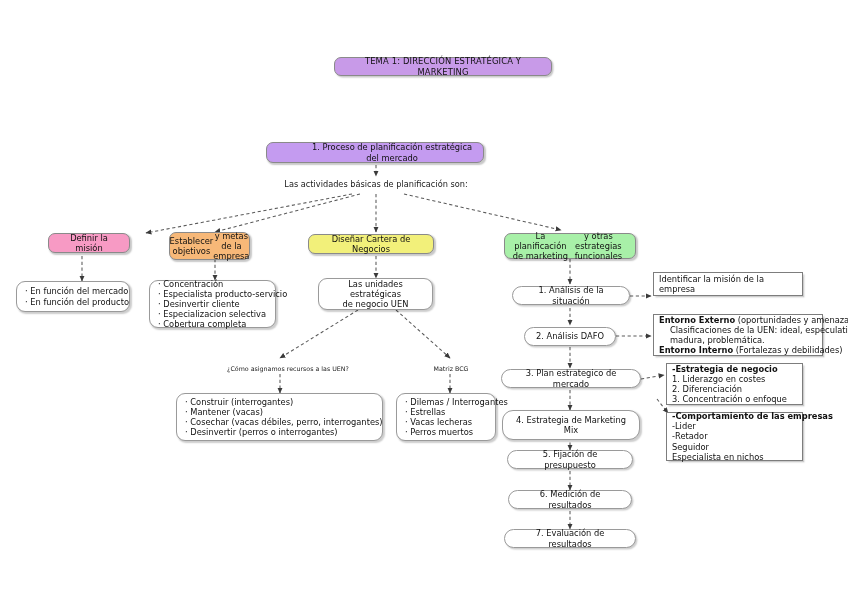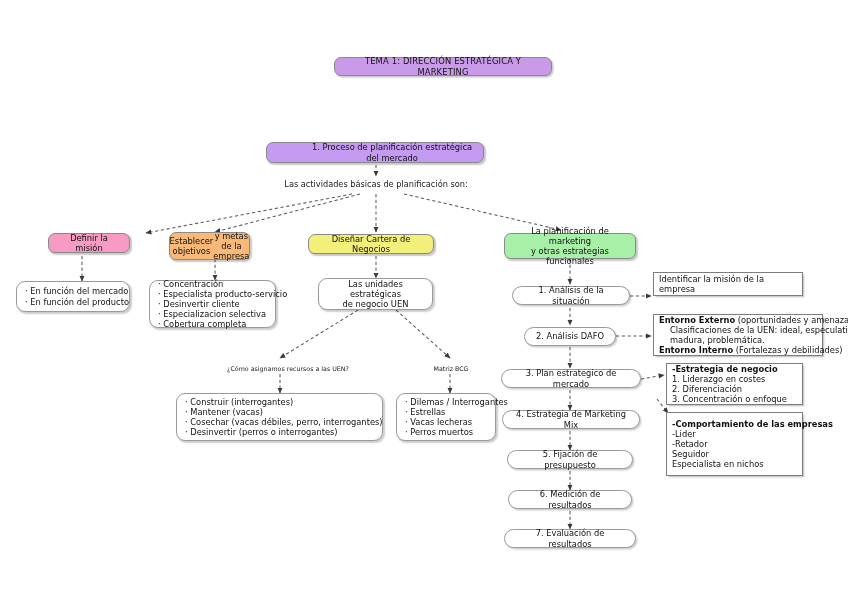--- a/index.html
+++ b/index.html
@@ -194,32 +194,32 @@
 
   <div class="node plain" style="left:396px; top:393px; width:100px; height:48px;">
     <div class="list">
       <div class="li">· Dilemas / Interrogantes</div>
       <div class="li">· Estrellas</div>
       <div class="li">· Vacas lecheras</div>
       <div class="li">· Perros muertos</div>
     </div>
   </div>
 
-  <div class="node topic" style="left:504px; top:233px; width:132px; height:26px; background:#a8f0a8; flex-direction:column;">
+  <div class="node topic" style="left:504px; top:233px; width:132px; height:26px; background:#a8f0a8; flex-direction:row;">
     <span>La planificación de marketing</span>
     <span>y otras estrategias funcionales</span>
   </div>
 
   <div class="node plain step" style="left:512px; top:286px; width:118px; height:19px;">1. Análisis de la situación</div>
 
   <div class="node plain step" style="left:524px; top:327px; width:92px; height:19px;">2. Análisis DAFO</div>
 
   <div class="node plain step" style="left:501px; top:369px; width:140px; height:19px;">3. Plan estrategico de mercado</div>
 
-  <div class="node plain step" style="left:502px; top:410px; width:138px; height:19px;">4. Estrategia de Marketing Mix</div>
+  <div class="node plain step" style="left:502px; top:410px; width:138px; height:30px;">4. Estrategia de Marketing Mix</div>
 
   <div class="node plain step" style="left:507px; top:450px; width:126px; height:19px;">5. Fijación de presupuesto</div>
 
   <div class="node plain step" style="left:508px; top:490px; width:124px; height:19px;">6. Medición de resultados</div>
 
   <div class="node plain step" style="left:504px; top:529px; width:132px; height:19px;">7. Evaluación de resultados</div>
 
   <div class="node sq" style="left:653px; top:272px; width:150px; height:24px;">Identificar la misión de la empresa</div>
 
   <div class="node sq" style="left:653px; top:314px; width:170px; height:42px;">
@@ -237,21 +237,21 @@
 
   <div class="node sq" style="left:666px; top:363px; width:137px; height:42px;">
     <div class="list">
       <div class="li bold">-Estrategia de negocio</div>
       <div class="li">1. Liderazgo en costes</div>
       <div class="li">2. Diferenciación</div>
       <div class="li">3. Concentración o enfoque</div>
     </div>
   </div>
 
-  <div class="node sq" style="left:666px; top:412px; width:137px; height:64px;">
+  <div class="node sq" style="left:666px; top:412px; width:137px; height:49px;">
     <div class="list">
       <div class="li bold">-Comportamiento de las empresas</div>
       <div class="li">-Lider</div>
       <div class="li">-Retador</div>
       <div class="li">Seguidor</div>
       <div class="li">Especialista en nichos</div>
     </div>
   </div>
 
 </div>

